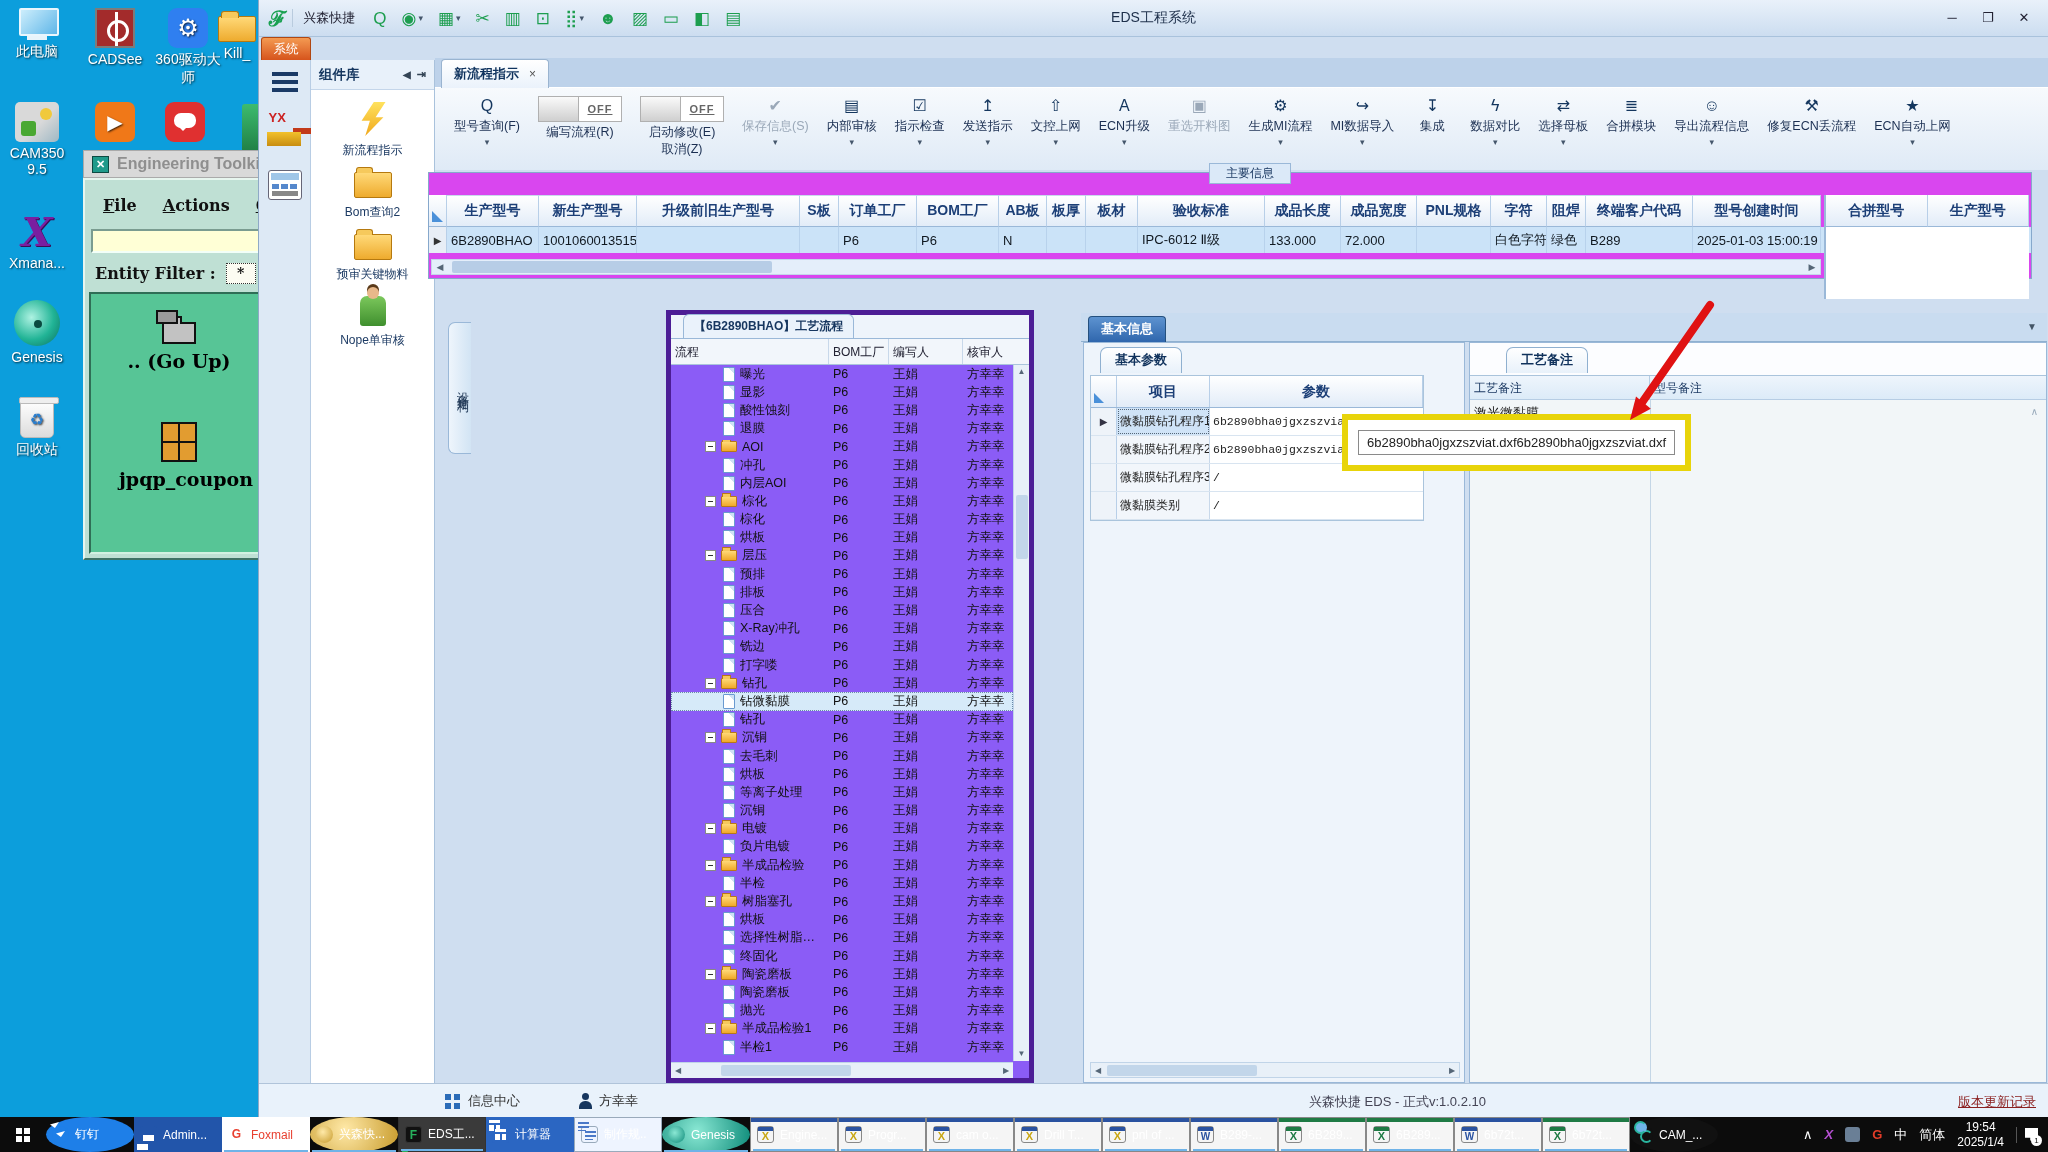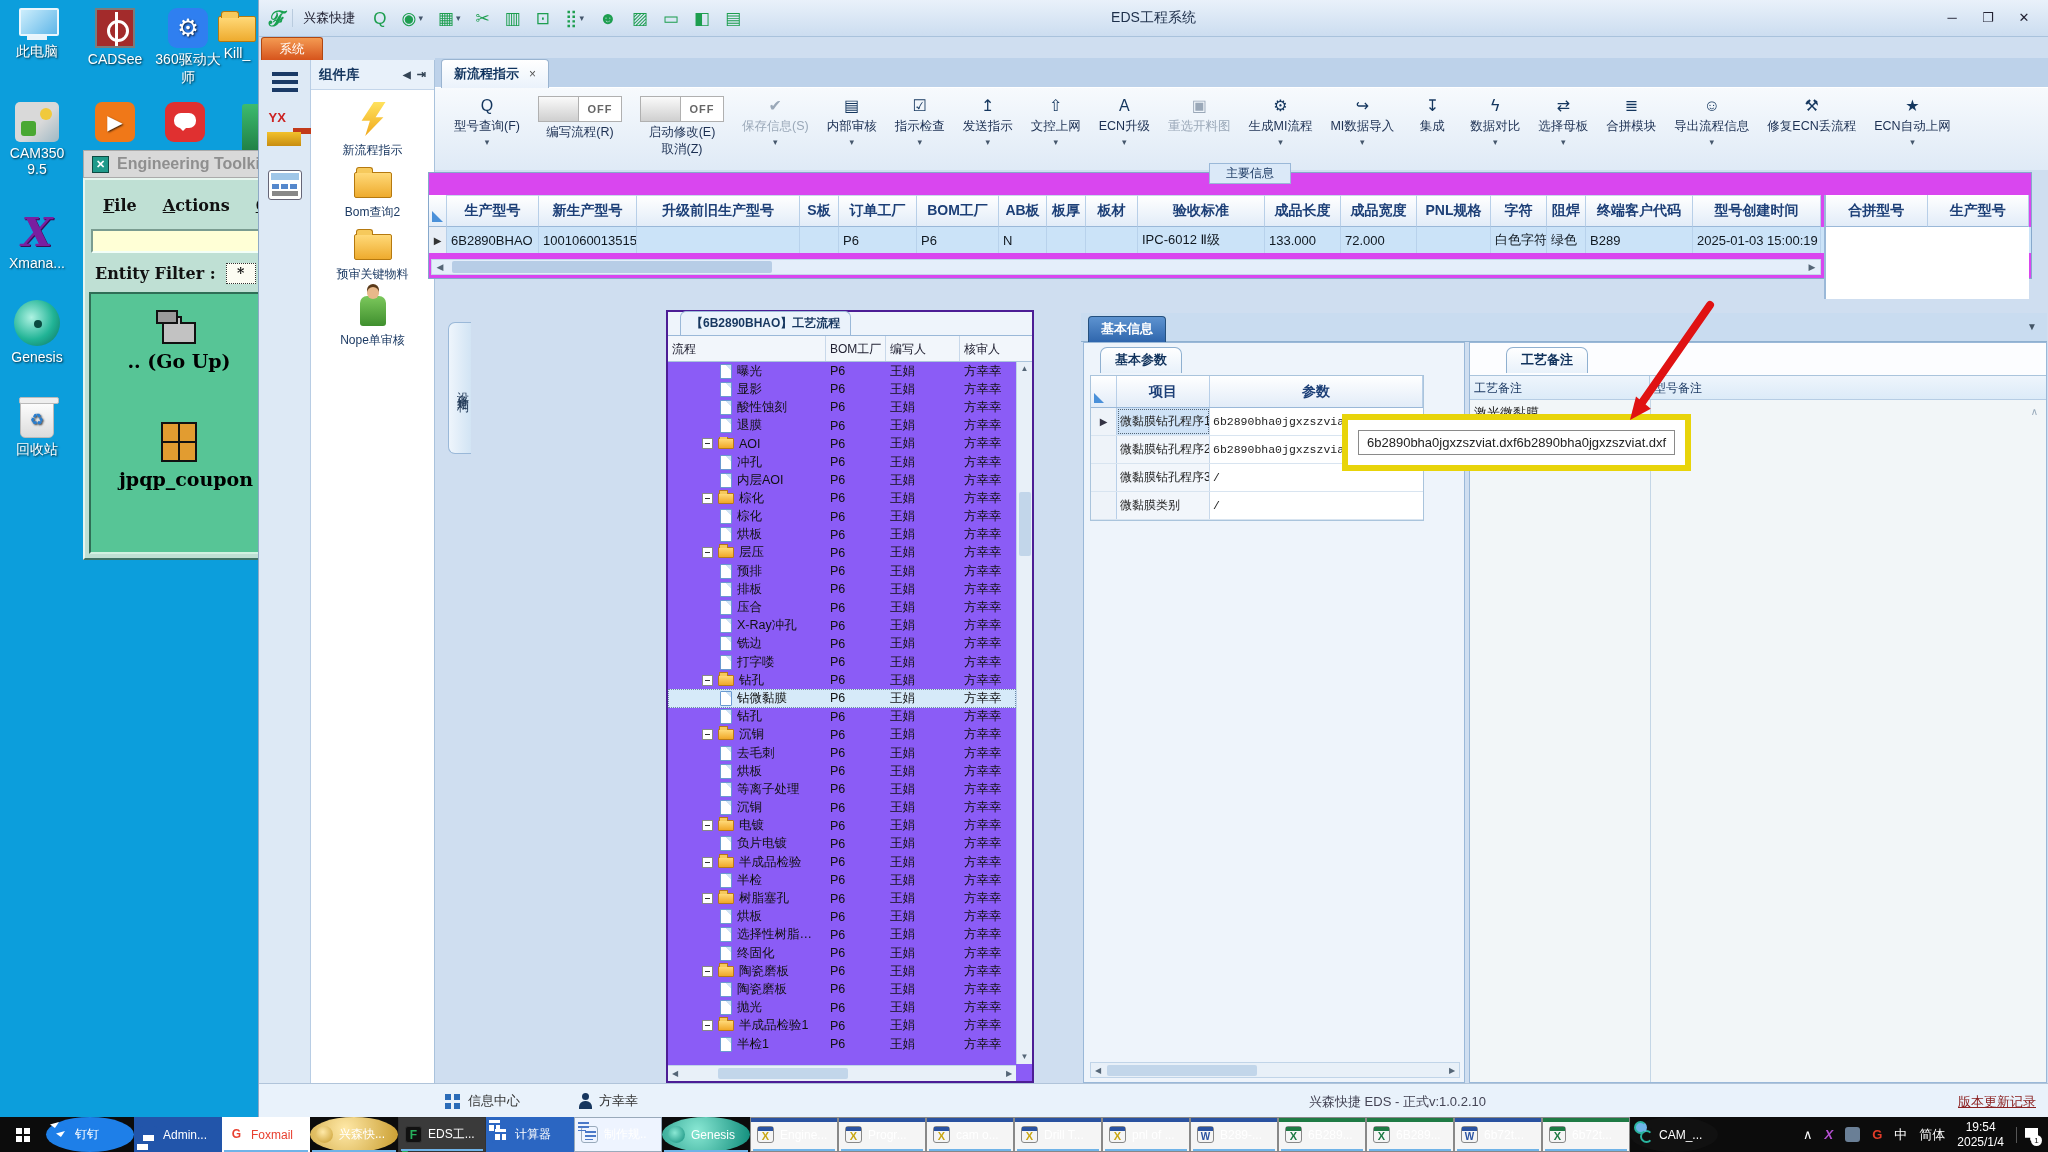--- a/index.html
+++ b/index.html
@@ -60,21 +60,21 @@
   .eds{position:absolute;left:258px;top:0;width:1790px;height:1117px;z-index:5;background:#cfdef0;border-left:1px solid #8fa9c6;}
   .titlebar{position:absolute;left:0;top:0;width:100%;height:37px;background:linear-gradient(#e9f1fa,#ccddf0);border-bottom:1px solid #a9c2dc;display:flex;align-items:center;}
   .brand-logo{font-size:21px;font-weight:700;color:#18a050;margin:0 6px 0 10px;}
   .brand{font-size:13px;color:#223;margin-right:18px;border-left:1px solid #b9cbde;padding-left:10px;}
   .tb-icons{display:flex;align-items:center;gap:15px;}
   .tb-ic{color:#1d9e4f;font-size:17px;line-height:1;display:flex;align-items:center;}
   .tb-ic .dd{font-size:9px;color:#44566b;margin-left:2px;}
   .win-title{position:absolute;left:50%;transform:translateX(-50%);font-size:14px;color:#1d2f4a;}
   .win-controls{position:absolute;right:6px;top:5px;display:flex;}
   .wc{width:36px;height:26px;text-align:center;line-height:26px;font-size:13px;color:#223;}
-  .systab{position:absolute;left:2px;top:37px;width:62px;height:23px;background:linear-gradient(#f49a52,#d6541c);border:1px solid #b04712;border-bottom:none;border-radius:3px 3px 0 0;color:#fff;font-size:12.5px;text-align:center;line-height:22px;}
+  .systab{position:absolute;left:2px;top:37px;width:50px;height:23px;background:linear-gradient(#f49a52,#d6541c);border:1px solid #b04712;border-bottom:none;border-radius:3px 3px 0 0;color:#fff;font-size:12.5px;text-align:center;line-height:22px;}
   .leftstrip{position:absolute;left:0;top:60px;width:52px;bottom:34px;background:#dde9f5;border-right:1px solid #b8cde4;}
   .hamb{margin:10px auto;width:26px;height:22px;border-bottom:4px solid #1a3a66;background:linear-gradient(#1a3a66,#1a3a66) 0 2px/26px 4px no-repeat,linear-gradient(#1a3a66,#1a3a66) 0 10px/26px 4px no-repeat;}
   .yx-ic{margin:18px auto 0;width:36px;height:38px;position:relative;font-weight:700;}
   .yx-ic::before{content:"YX";position:absolute;top:0;left:2px;color:#c22;font-size:13px;}
   .yx-ic::after{content:"";position:absolute;bottom:2px;left:0;width:34px;height:14px;background:linear-gradient(#f2c12c,#c88d10);box-shadow:22px -8px 0 -4px #c23a1a;}
   .calc-ic{margin:22px auto 0;width:34px;height:30px;background:#fff;border:1px solid #667;border-radius:3px;position:relative;}
   .calc-ic::before{content:"";position:absolute;left:2px;top:2px;right:2px;height:7px;background:#9fc6e8;}
   .calc-ic::after{content:"";position:absolute;left:3px;bottom:3px;width:26px;height:12px;background:linear-gradient(#5588cc,#5588cc) 0 0/7px 5px no-repeat,linear-gradient(#5588cc,#5588cc) 9px 0/7px 5px no-repeat,linear-gradient(#5588cc,#5588cc) 18px 0/7px 5px no-repeat,linear-gradient(#888,#888) 0 7px/26px 5px no-repeat;}
   .sidebar{position:absolute;left:52px;top:60px;width:124px;bottom:34px;background:#fff;border-right:1px solid #a9c2dc;}
   .sb-head{height:30px;background:#e8f1fa;border-bottom:1px solid #c4d6ea;display:flex;align-items:center;padding:0 8px;font-size:13.5px;font-weight:700;color:#15365f;}
@@ -99,21 +99,21 @@
   .doctab .x{margin-left:10px;color:#555;font-weight:400;font-size:12px;}
   .toolbar{position:absolute;left:176px;top:88px;right:0;height:82px;background:linear-gradient(#f7fafd,#dfeaf6);display:flex;align-items:flex-start;padding:6px 0 0 10px;}
   .tbtn{display:flex;flex-direction:column;align-items:center;padding:2px 9px;min-width:58px;}
   .tbtn .tic{font-size:16px;line-height:20px;color:#14365e;height:22px;}
   .tbtn .tlabel{font-size:12.5px;color:#1b2f52;white-space:nowrap;line-height:17px;}
   .tbtn .tlabel2{font-size:12.5px;color:#1b2f52;white-space:nowrap;line-height:17px;}
   .tbtn .tarrow{font-size:9px;color:#44566b;line-height:10px;margin-top:2px;}
   .tbtn.disabled .tlabel,.tbtn.disabled .tic{color:#9aa8b8;}
   .tg{width:84px;height:26px;border:1px solid #b0b0b0;background:#fff;display:flex;margin-bottom:2px;}
   .tg .knob{width:40px;background:linear-gradient(#fafafa,#cfcfcf);border-right:1px solid #b0b0b0;}
-  .tg .off{flex:1;display:flex;align-items:center;justify-content:center;font-size:11px;font-weight:700;color:#666;letter-spacing:1px;}
+  .tg .off{flex:1;display:flex;align-items:center;justify-content:center;font-size:11px;font-weight:700;color:#666;letter-spacing:1px;text-decoration:underline;}
 
   
   .tablegroup{position:absolute;left:169px;top:172px;width:1604px;height:107px;background:#d946ef;border:1px solid #86a8cc;}
   .group-label{position:absolute;top:-10px;left:780px;background:#dbe9f8;border:1px solid #9ab8d8;padding:1px 16px;font-size:12px;color:#1c3a63;}
   .mt-head,.mt-row{display:flex;}
   .mt-head{margin-top:22px;height:32px;}
   .mt-hc{flex:0 0 auto;background:linear-gradient(#ffffff,#e2ecf8);border-right:1px solid #b8cfe8;border-bottom:1px solid #9ab8d8;border-top:1px solid #c9daec;font-size:14px;font-weight:700;color:#1c3f77;display:flex;align-items:center;justify-content:center;overflow:hidden;white-space:nowrap;}
   .mt-marker{width:18px;flex:0 0 18px;background:linear-gradient(#ffffff,#e2ecf8);border-right:1px solid #b8cfe8;border-bottom:1px solid #9ab8d8;position:relative;}
   .mt-marker::after{content:"";position:absolute;left:3px;bottom:4px;border-left:11px solid #4a90d9;border-top:11px solid transparent;}
   .mt-row{height:26px;background:#cbe3f8;}
@@ -128,21 +128,21 @@
   .mg-hc{flex:1;background:linear-gradient(#ffffff,#e2ecf8);border-right:1px solid #b8cfe8;border-bottom:1px solid #9ab8d8;font-size:14px;font-weight:700;color:#1c3f77;display:flex;align-items:center;justify-content:center;}
 
   
   .vtab{position:absolute;left:189px;top:322px;width:23px;height:132px;background:linear-gradient(90deg,#eef5fc,#d2e4f4);border:1px solid #9ab8d8;border-right:none;border-radius:7px 0 0 7px;writing-mode:vertical-rl;text-align:center;font-size:12px;color:#223a58;letter-spacing:3px;padding:8px 0;}
   .nodepanel{position:absolute;left:211px;top:318px;width:196px;height:346px;background:#f4f8fd;border:1px solid #9ab8d8;border-radius:0 3px 3px 3px;}
   .np-head{height:30px;display:flex;align-items:center;gap:8px;padding:0 8px;font-size:12px;color:#333;}
   .bubble{width:24px;height:17px;background:#b4bb1e;border-radius:50%;position:relative;margin-left:auto;}
   .bubble::after{content:"";position:absolute;left:2px;bottom:-5px;border:5px solid transparent;border-top-color:#b4bb1e;border-left-width:2px;}
   .np-body{position:absolute;left:4px;right:4px;top:32px;bottom:4px;background:#fff;border:1px solid #c2d4e8;}
 
-  .flowpanel{position:absolute;left:407px;top:310px;width:368px;height:773px;background:#eef4fb;border:2px solid #4c1d95;}
+  .flowpanel{position:absolute;left:407px;top:310px;width:368px;height:773px;background:#eef4fb;border:5px solid #4c1d95;}
   .fp-tab{position:absolute;left:12px;top:-1px;height:24px;background:#eaf2fb;border:1px solid #9ab8d8;border-bottom:none;border-radius:6px 6px 0 0;padding:0 10px;font-size:12px;font-weight:700;color:#16365f;line-height:22px;}
   .fp-grid{position:absolute;left:0;top:23px;right:0;bottom:0;background:#8b5cf6;border-top:1px solid #9ab8d8;overflow:hidden;}
   .fp-head{display:flex;height:26px;background:#f2f6fb;border-bottom:1px solid #aac4dc;}
   .fp-hc{font-size:12px;color:#223;padding:5px 4px 0;border-right:1px solid #c8d8ea;overflow:hidden;white-space:nowrap;flex:0 0 auto;}
   .w-flow{width:158px}.w-fac{width:60px}.w-wri{width:74px}.w-aud{width:74px}.w-sta{width:29px}
   .fp-rows{position:absolute;left:0;top:26px;right:16px;height:700px;overflow:hidden;}
   .frow{display:flex;align-items:center;height:18.2px;font-size:12.5px;color:#111;}
   .frow.sel{background:#d6eaf9;outline:1px dotted #6a88a8;outline-offset:-1px;}
   .c-flow{width:158px;flex:0 0 158px;display:flex;align-items:center;gap:5px;padding-left:52px;overflow:hidden;white-space:nowrap;}
   .frow.folder .c-flow{padding-left:34px;}

